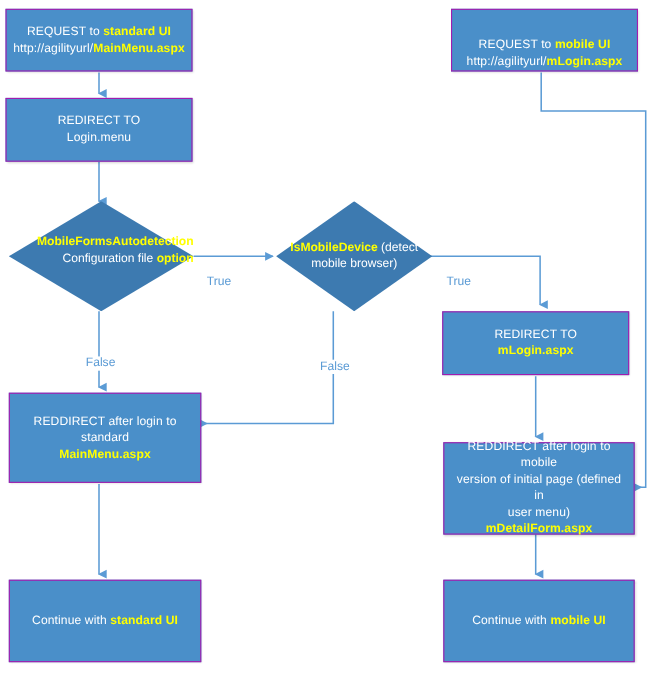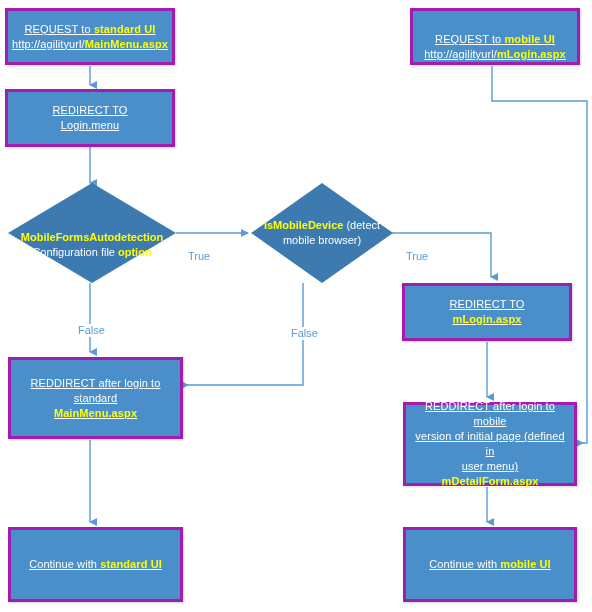--- a/index.html
+++ b/index.html
@@ -35,23 +35,22 @@
     align-items: center;
     justify-content: center;
     text-align: center;
     color: #ffffff;
     font-size: 11px;
     line-height: 15px;
     letter-spacing: 0.1px;
   }
   .box {
     background: #4a8fc9;
-    border: 3px solid #a21caf;
+    border: 1px solid #a21caf;
     box-shadow: 1px 1px 2px rgba(0,0,0,0.18);
-    text-decoration: underline;
   }
   .box .inner {
     padding: 0 6px;
     width: 100%;
   }
   .diamond-wrap {
     position: absolute;
   }
   .diamond-shape {
     position: absolute;
@@ -149,21 +148,21 @@
     <div class="inner">
       <div>REDIRECT TO</div>
       <div>Login.menu</div>
     </div>
   </div>
 
   <div class="diamond-wrap" style="left:8px; top:183px; width:168px; height:100px;">
     <svg class="diamond-shape" viewBox="0 0 168 100" width="168" height="100">
       <polygon points="84,0 168,50 84,100 0,50" fill="#3d7ab0"></polygon>
     </svg>
-    <div class="diamond-label" style="top:47px;">
+    <div class="diamond-label" style="top:30px;text-align:right;">
       <div class="hl">MobileFormsAutodetection</div>
       <div>
         <span>Configuration file </span><span class="hl">option</span>
       </div>
     </div>
   </div>
 
   <div class="diamond-wrap" style="left:251px; top:183px; width:142px; height:100px;">
     <svg class="diamond-shape" viewBox="0 0 142 100" width="142" height="100">
       <polygon points="71,0 142,50 71,100 0,50" fill="#3d7ab0"></polygon>

